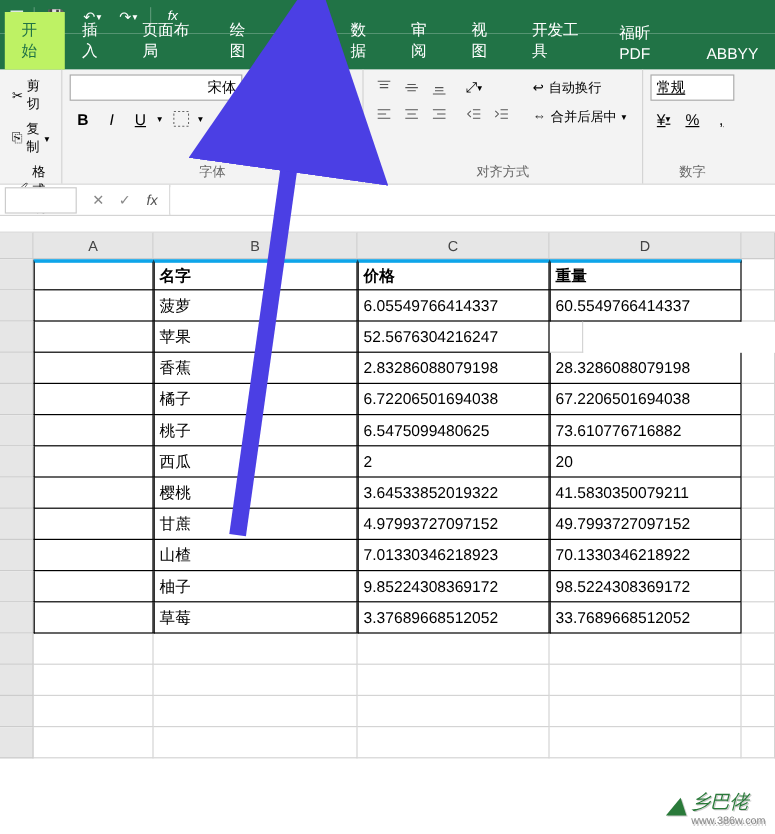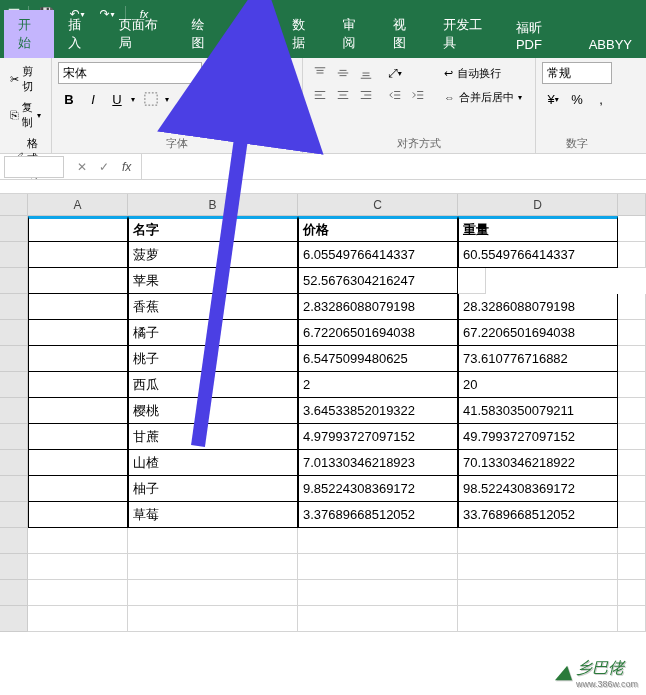--- a/index.html
+++ b/index.html
@@ -5,55 +5,55 @@
     * { margin: 0; padding: 0; box-sizing: border-box; }
     body { font-family: "Microsoft YaHei", Arial, sans-serif; font-size: 12px; background: #fff; width: 646px; height: 695px; overflow: hidden; position: relative; }
     
     .title-bar { background: #217346; height: 28px; display: flex; align-items: center; padding: 0 4px; gap: 2px; }
     .title-bar .win-icon { width: 20px; height: 20px; display: flex; align-items: center; justify-content: center; }
     .title-bar .qa-btn { width: 28px; height: 24px; display: flex; align-items: center; justify-content: center; color: #fff; cursor: pointer; }
     .title-bar .sep { width: 1px; height: 16px; background: rgba(255,255,255,0.25); margin: 0 2px; }
     
     .ribbon-tabs { background: #217346; height: 30px; display: flex; align-items: flex-end; padding-left: 4px; gap: 0; }
     .ribbon-tab { padding: 6px 14px; color: #ffffff; font-size: 13px; cursor: pointer; }
-    .ribbon-tab.active { background: #c4b5fd; color: #217346; }
+    .ribbon-tab.active { background: #bef264; color: #217346; }
     
     .ribbon-content { background: #f3f3f3; height: 96px; display: flex; border-bottom: 1px solid #d4d4d4; }
     .ribbon-group { border-right: 1px solid #d4d4d4; padding: 2px 6px 0 6px; display: flex; flex-direction: column; }
     .ribbon-group-body { flex: 1; display: flex; align-items: flex-start; gap: 4px; }
     .ribbon-group-label { font-size: 11px; color: #666; text-align: center; padding: 2px 0; }
     
     .clip-col { display: flex; flex-direction: column; gap: 2px; padding-top: 2px; }
     .clip-btn { font-size: 11px; padding: 2px 4px; cursor: pointer; display: flex; align-items: center; gap: 3px; }
     
     .font-group-body { flex-direction: column; gap: 4px; padding-top: 2px; }
     .font-row1 { display: flex; gap: 4px; align-items: center; }
     .font-select { height: 22px; border: 1px solid #ababab; background: #fff; padding: 0 4px; font-size: 12px; }
-    .font-name { width: 144px; }
+    .font-name { width: 144px; text-align: right; }
     .font-size { width: 42px; }
     .font-adj { width: 20px; height: 22px; border: 1px solid transparent; cursor: pointer; display: flex; align-items: center; justify-content: center; font-size: 12px; }
     .font-row2 { display: flex; gap: 2px; align-items: center; }
     .fmt-btn { width: 22px; height: 22px; border: 1px solid transparent; display: flex; align-items: center; justify-content: center; cursor: pointer; font-size: 13px; }
     .fmt-bold { font-weight: bold; }
     .fmt-italic { font-style: italic; }
     .fmt-underline { text-decoration: underline; }
     .split-btn { display: flex; }
     .split-btn .drop { width: 10px; font-size: 8px; }
     .color-bar { display: block; width: 14px; height: 3px; margin-top: 1px; }
     .fill-yellow { background: #ffff00; }
     .font-red { background: #ff0000; }
     
     .align-body { flex-direction: column; gap: 4px; padding-top: 2px; }
     .align-row { display: flex; gap: 1px; align-items: center; }
     .align-btn { width: 22px; height: 22px; border: 1px solid transparent; cursor: pointer; display: flex; align-items: center; justify-content: center; }
     .wrap-col { display: flex; flex-direction: column; gap: 2px; margin-left: 8px; }
     .wrap-btn { height: 22px; padding: 0 6px; border: 1px solid transparent; display: flex; align-items: center; gap: 4px; cursor: pointer; font-size: 11px; }
     .align-flex { display: flex; }
     
-    .num-body { flex-direction: column; gap: 4px; padding-top: 2px; }
+    .num-body { flex-direction: column; gap: 4px; padding-top: 2px; text-decoration: underline; }
     .num-select { width: 70px; height: 22px; border: 1px solid #ababab; background: #fff; padding: 0 4px; font-size: 12px; }
     .num-row { display: flex; gap: 2px; }
     
     .name-box-bar { height: 26px; display: flex; align-items: center; border-bottom: 1px solid #d4d4d4; background: #fff; }
     .name-box { width: 60px; height: 22px; border: 1px solid #ccc; margin: 0 4px; padding: 0 4px; font-size: 12px; background: #fff; }
     .fx-controls { display: flex; align-items: center; gap: 2px; padding: 0 4px; border-right: 1px solid #d4d4d4; height: 100%; }
     .fx-btn { width: 20px; height: 20px; display: flex; align-items: center; justify-content: center; cursor: pointer; color: #888; font-size: 12px; }
     .fx-label { font-style: italic; font-size: 12px; padding: 0 6px; color: #555; }
     .formula-input { flex: 1; height: 22px; border: none; outline: none; padding: 0 6px; font-size: 12px; }
     

